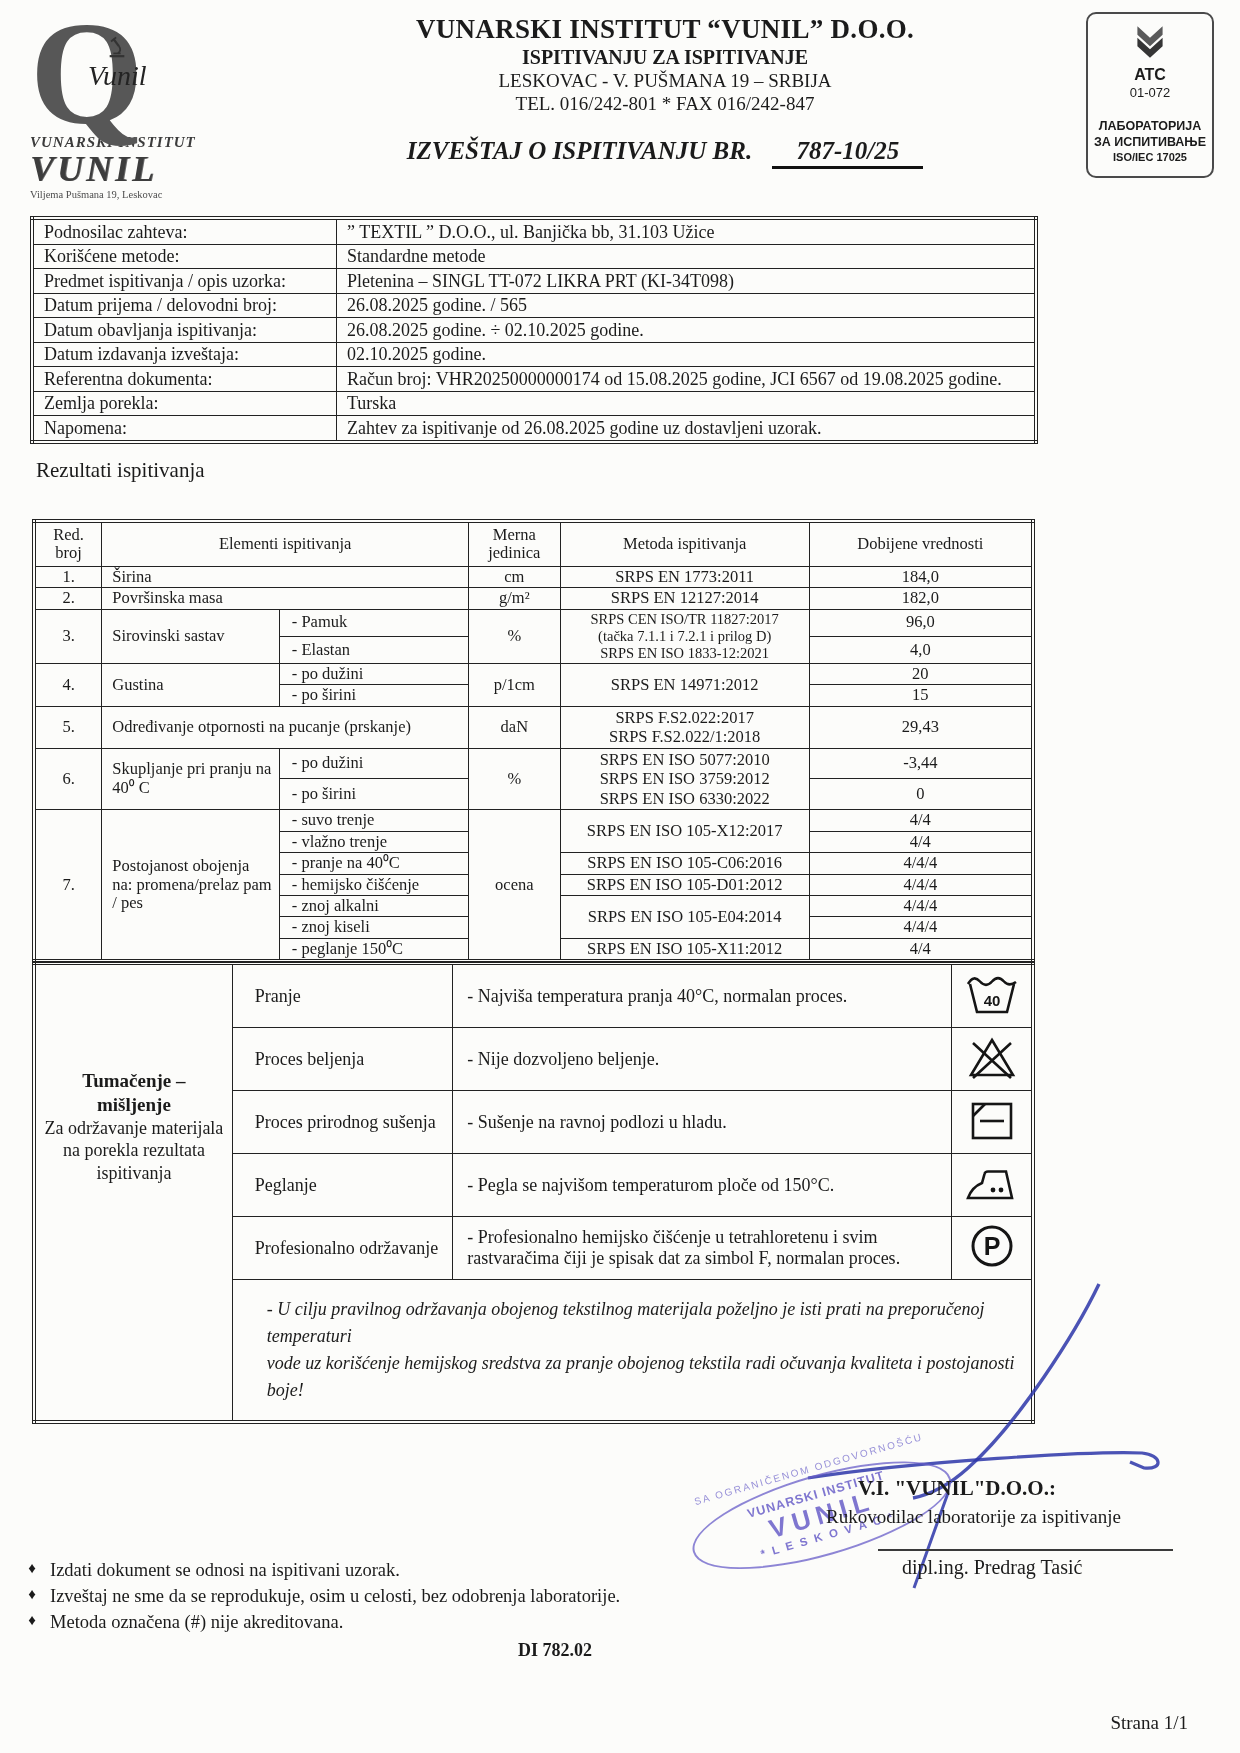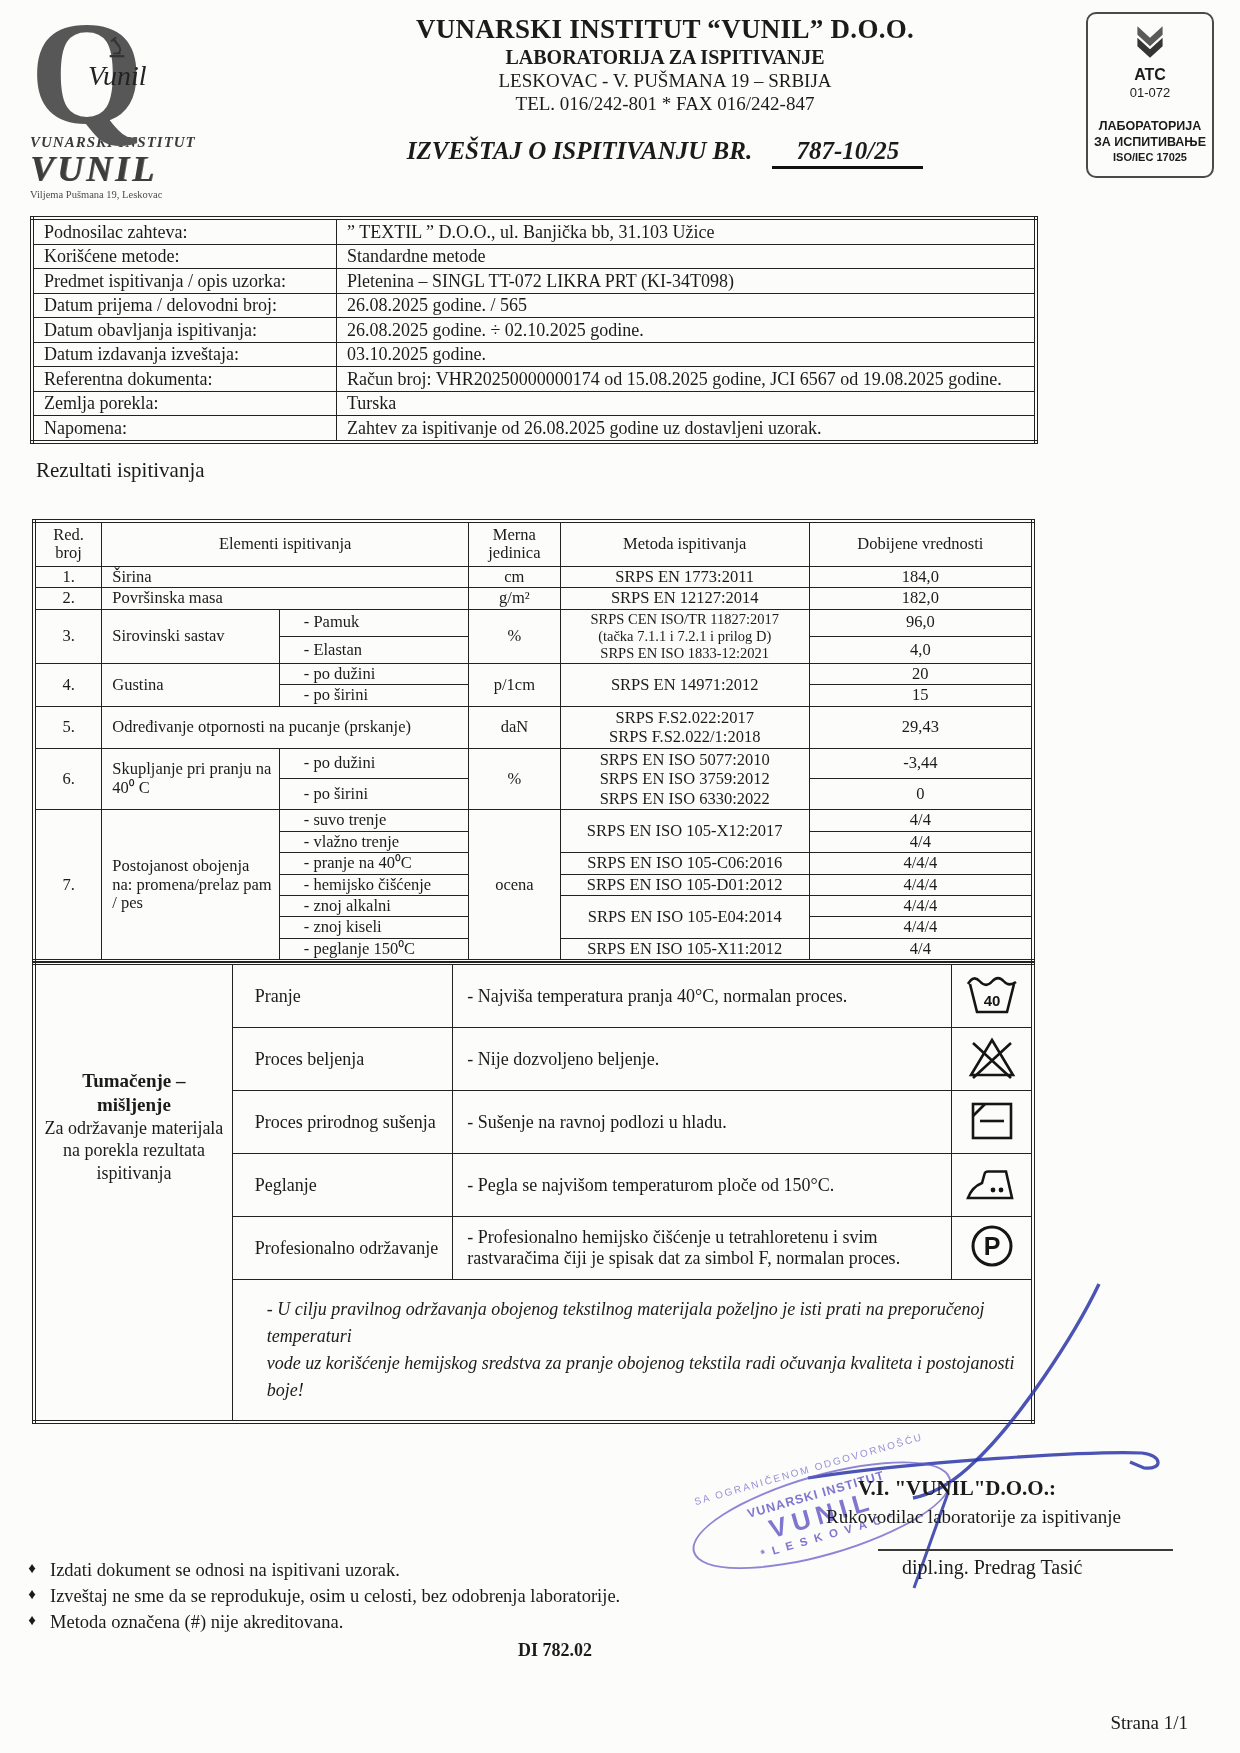--- a/index.html
+++ b/index.html
@@ -35,21 +35,21 @@
   .info-table{margin:20px 0 0 30px;width:1008px;border:4px double #222;font-size:18px;}
   .info-table td{border:1.6px solid #222;padding:1.5px 10px;line-height:1.14;}
   .info-table td.lbl{width:282px;}
 
   
   .results-heading{margin:14px 0 0 36px;font-size:21px;}
   .rtable{margin:36px 0 0 32px;width:1003px;border:4px double #222;font-size:16.5px;}
   .rtable td{border:1.6px solid #222;padding:1px 6px;line-height:1.12;text-align:center;vertical-align:middle;}
   .rtable tr.rhead td{padding:3px 4px;}
   .rtable td.name{text-align:left;padding-left:10px;}
-  .rtable td.sub{text-align:left;padding-left:24px;}
+  .rtable td.sub{text-align:left;padding-left:12px;}
   .rtable td.m-small{font-size:14.5px;}
   .rtable .mline{line-height:1.18;}
 
   
   .ctable{margin:-2px 0 0 32px;width:1003px;border:4px double #222;font-size:18px;}
   .ctable td{border:1.6px solid #222;vertical-align:middle;padding:4px 8px;}
   .ctable td.interp{text-align:center;vertical-align:top;padding-top:104px;line-height:1.25;}
   .interp-title{font-weight:bold;font-size:19px;}
   .interp-sub{font-size:18px;}
   .ctable td.clabel{padding-left:22px;height:54px;}
@@ -98,21 +98,21 @@
           <div class="logo-q-text">Vunil</div>
         </div>
       </div>
       <div class="logo-inst">VUNARSKI INSTITUT</div>
       <div class="logo-wordmark">VUNIL</div>
       <div class="logo-addr">Viljema Pušmana 19, Leskovac</div>
     </div>
 
     <div class="center-col">
       <div class="org-name">VUNARSKI INSTITUT “VUNIL” D.O.O.</div>
-      <div class="lab-line">LABORATORIJA ZA ISPITIVANJE</div>
+      <div class="lab-line">ISPITIVANJU ZA ISPITIVANJE</div>
       <div class="addr-line">LESKOVAC - V. PUŠMANA 19 – SRBIJA</div>
       <div class="tel-line">TEL. 016/242-801 * FAX  016/242-847</div>
       <div class="report-line">
         <span>IZVEŠTAJ O ISPITIVANJU BR.</span>
         <span class="report-number">787-10/25</span>
       </div>
     </div>
 
     <div class="atc-box">
       <svg width="42" height="36" viewBox="0 0 40 34">
@@ -146,21 +146,21 @@
       <tr>
         <td class="lbl">Datum prijema / delovodni broj:</td>
         <td>26.08.2025 godine.     /     565</td>
         </tr>
       <tr>
         <td class="lbl">Datum obavljanja ispitivanja:</td>
         <td>26.08.2025 godine. ÷ 02.10.2025 godine.</td>
         </tr>
       <tr>
         <td class="lbl">Datum izdavanja izveštaja:</td>
-        <td>03.10.2025 godine.</td>
+        <td>02.10.2025 godine.</td>
         </tr>
       <tr>
         <td class="lbl">Referentna dokumenta:</td>
         <td>Račun broj: VHR20250000000174 od 15.08.2025 godine, JCI 6567 od 19.08.2025 godine.</td>
         </tr>
       <tr>
         <td class="lbl">Zemlja porekla:</td>
         <td>Turska</td>
         </tr>
       <tr>

